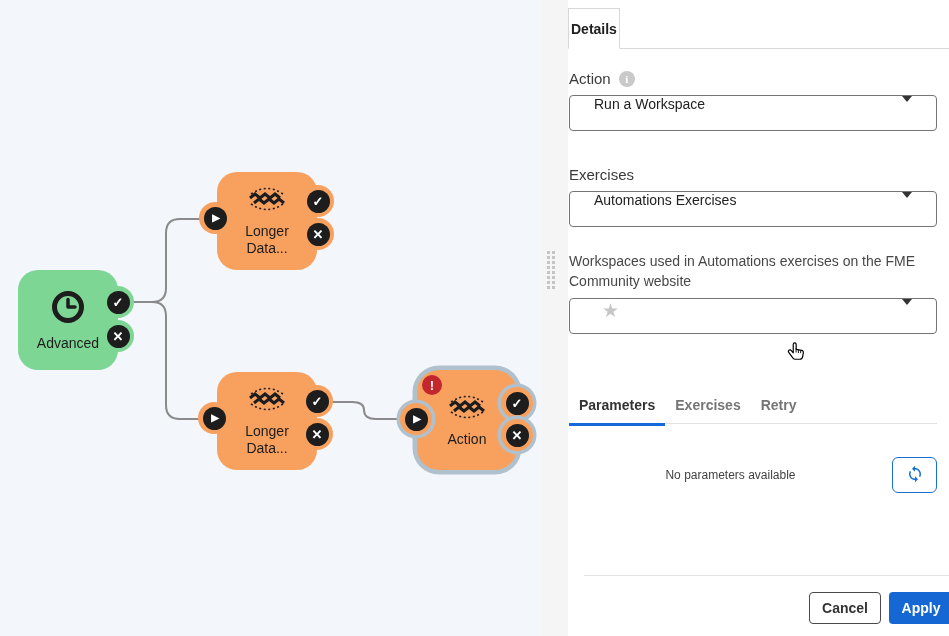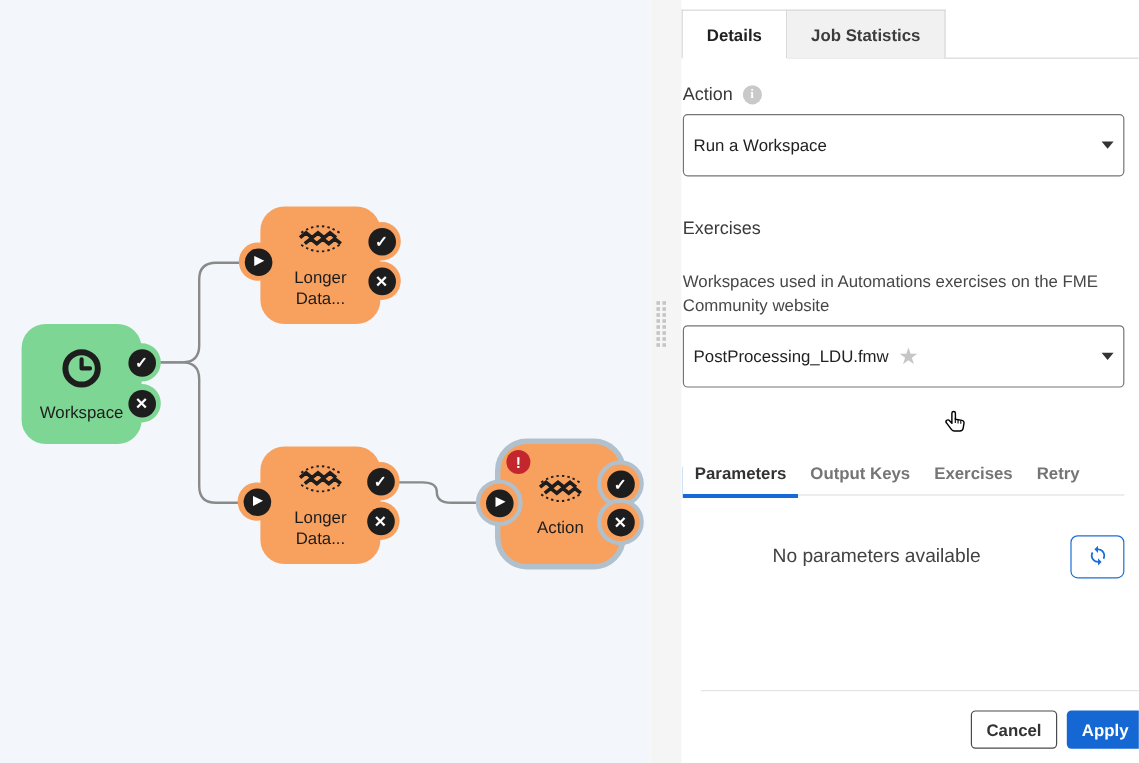--- a/index.html
+++ b/index.html
@@ -37,52 +37,52 @@
 
   
   .splitter { position:absolute; left:542px; top:0; width:26px; height:636px; background:#f5f5f5; }
   .grip { position:absolute; left:5px; top:251px; display:grid;
           grid-template-columns:repeat(2,3px); grid-auto-rows:3px; gap:2px; }
   .grip i { background:#c5c5c5; }
 
   
   .panel { position:absolute; left:568px; top:0; width:381px; height:636px; background:#fff; }
   .tabbar { display:flex; margin-top:8px; border-bottom:1px solid #d8d8d8; height:41px; }
-  .tab { height:41px; padding:0 20px; display:flex; align-items:center; font-size:14px;
+  .tab { height:41px; padding:0 2px; display:flex; align-items:center; font-size:14px;
          font-weight:bold; color:#3c3c3c; background:#f1f1f1; border:1px solid #d8d8d8;
          border-bottom:none; cursor:default; }
   .tab + .tab { border-left:none; }
   .tab.active { background:#fff; color:#212121; margin-bottom:-1px; border-bottom:1px solid #fff; }
 
   .content { padding:0 12px 0 1px; }
   .field-label { display:flex; align-items:center; gap:8px; font-size:15px; color:#3a3a3a;
                  line-height:18px; }
   .lbl-action { margin-top:21px; }
   .lbl-repo { margin-top:35px; }
   .lbl-ws { margin-top:26px; }
   .info-icon { width:16px; height:16px; border-radius:50%; background:#c9c9c9; color:#fff;
                font-size:11px; font-weight:bold; display:flex; align-items:center;
                justify-content:center; font-family:"Liberation Serif", serif; }
-  .select { margin-top:7px; height:52px; border:1px solid #757575; border-radius:4px;
-            display:flex; align-items:center; padding:0 8px; font-size:14px; color:#212121;
+  .select { margin-top:7px; height:36px; border:1px solid #757575; border-radius:4px;
+            display:flex; align-items:flex-start; padding:0 24px; font-size:14px; color:#212121;
             background:#fff; cursor:pointer; }
   .select .val { flex:0 0 auto; }
   .select .star { color:#c6c6c6; font-size:19px; margin-left:8px; }
   .select .spacer { flex:1; }
   .caret { width:0; height:0; border-left:5px solid transparent; border-right:5px solid transparent;
            border-top:6px solid #333; }
   .help { margin-top:24px; font-size:14px; color:#474747; line-height:20px; max-width:360px; }
 
   .subtabs { display:flex; margin-top:63px;
              border-bottom:1px solid #e2e2e2; }
   .subtab { padding:0 10px 10px; font-size:14px; font-weight:bold; color:#757575; cursor:pointer; }
   .subtab.active { color:#333; box-shadow:0 3px 0 #1669d8; }
 
   .params-row { display:flex; align-items:center; margin-top:33px; }
-  .params-empty { flex:1; text-align:center; font-size:16px; color:#424242; }
+  .params-empty { flex:1; text-align:center; font-size:12px; color:#424242; }
   .refresh-btn { width:45px; height:36px; border:1.5px solid #1a6fd6; border-radius:6px;
                  background:#fff; display:flex; align-items:center; justify-content:center;
                  cursor:pointer; }
 
   .footer { position:absolute; left:16px; top:575px; width:381px; height:61px;
             border-top:1px solid #e3e3e3; display:flex; justify-content:flex-end;
             align-items:flex-start; gap:8px; padding:16px 12px 0 0; }
   .btn { height:32px; border-radius:4px; font-size:14px; font-weight:bold;
          display:flex; align-items:center; justify-content:center; cursor:pointer; }
   .btn-cancel { width:72px; background:#fff; border:1.5px solid #4a4a4a; color:#333; }
@@ -104,21 +104,21 @@
       </g>
     </svg>
 
     <div class="node node-green" id="node-schedule">
       <span>
         <svg width="36" height="36" viewBox="0 0 36 36">
           <circle cx="18" cy="18" r="13.5" fill="none" stroke="#1d1d1d" stroke-width="5"></circle>
           <path d="M18 10.5 V18 H25" fill="none" stroke="#1d1d1d" stroke-width="3.5" stroke-linecap="round" stroke-linejoin="round"></path>
         </svg>
       </span>
-      <div class="nlabel">Workspace</div>
+      <div class="nlabel">Advanced</div>
       <div class="port port-green" style="left:84px; top:16px;">
         <span class="pin">✓</span>
       </div>
       <div class="port port-green" style="left:84px; top:50px;">
         <span class="pin">✕</span>
       </div>
     </div>
 
     <div class="node node-orange" id="node-speedy">
       <span>
@@ -211,50 +211,52 @@
         <i></i>
         <i></i>
         <i></i>
     </div>
   </div>
 
   <div class="panel">
 
     <div class="tabbar">
       <div class="tab active">Details</div>
-      <div class="tab">Job Statistics</div>
     </div>
 
     <div class="content">
 
       <div class="field-label lbl-action">
         <span>Action</span>
         <span class="info-icon">i</span>
       </div>
       <div class="select">
         <span class="val">Run a Workspace</span>
         <span class="spacer"></span>
         <span class="caret"></span>
       </div>
 
       <div class="field-label lbl-repo">
         <span>Exercises</span>
       </div>
+      <div class="select">
+        <span class="val">Automations Exercises</span>
+        <span class="spacer"></span>
+        <span class="caret"></span>
+      </div>
       <div class="help">Workspaces used in Automations exercises on the FME Community website</div>
 
       <div class="select">
-        <span class="val">PostProcessing_LDU.fmw</span>
         <span class="star">★</span>
         <span class="spacer"></span>
         <span class="caret"></span>
       </div>
 
       <div class="subtabs">
         <div class="subtab active">Parameters</div>
-        <div class="subtab">Output Keys</div>
         <div class="subtab">Exercises</div>
         <div class="subtab">Retry</div>
       </div>
 
       <div class="params-row">
         <div class="params-empty">No parameters available</div>
         <button class="refresh-btn">
           <span>
             <svg width="18" height="18" viewBox="0 0 24 24" fill="#1a6fd6">
               <path d="M12 4V1L8 5l4 4V6c3.31 0 6 2.69 6 6 0 1.01-.25 1.97-.7 2.8l1.46 1.46C19.54 15.03 20 13.57 20 12c0-4.42-3.58-8-8-8zm0 14c-3.31 0-6-2.69-6-6 0-1.01.25-1.97.7-2.8L5.24 7.74C4.46 8.97 4 10.43 4 12c0 4.42 3.58 8 8 8v3l4-4-4-4v3z"></path>

